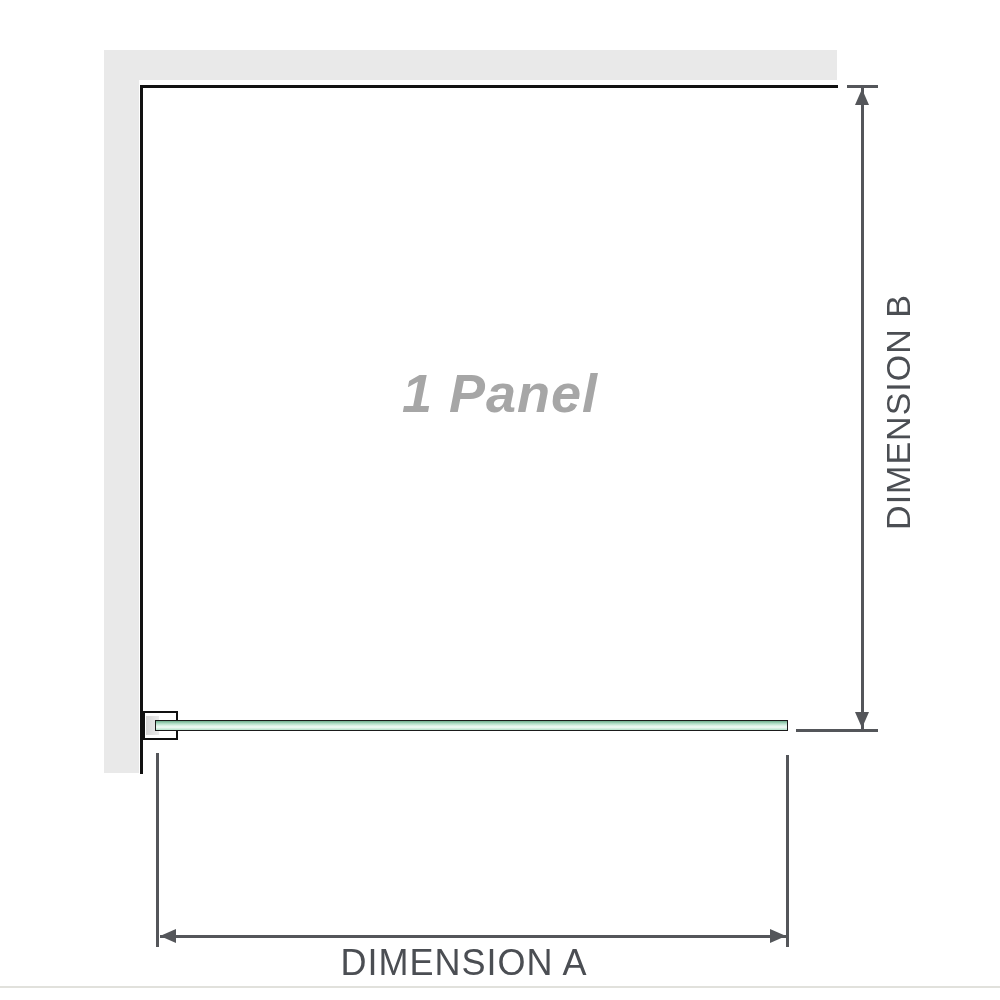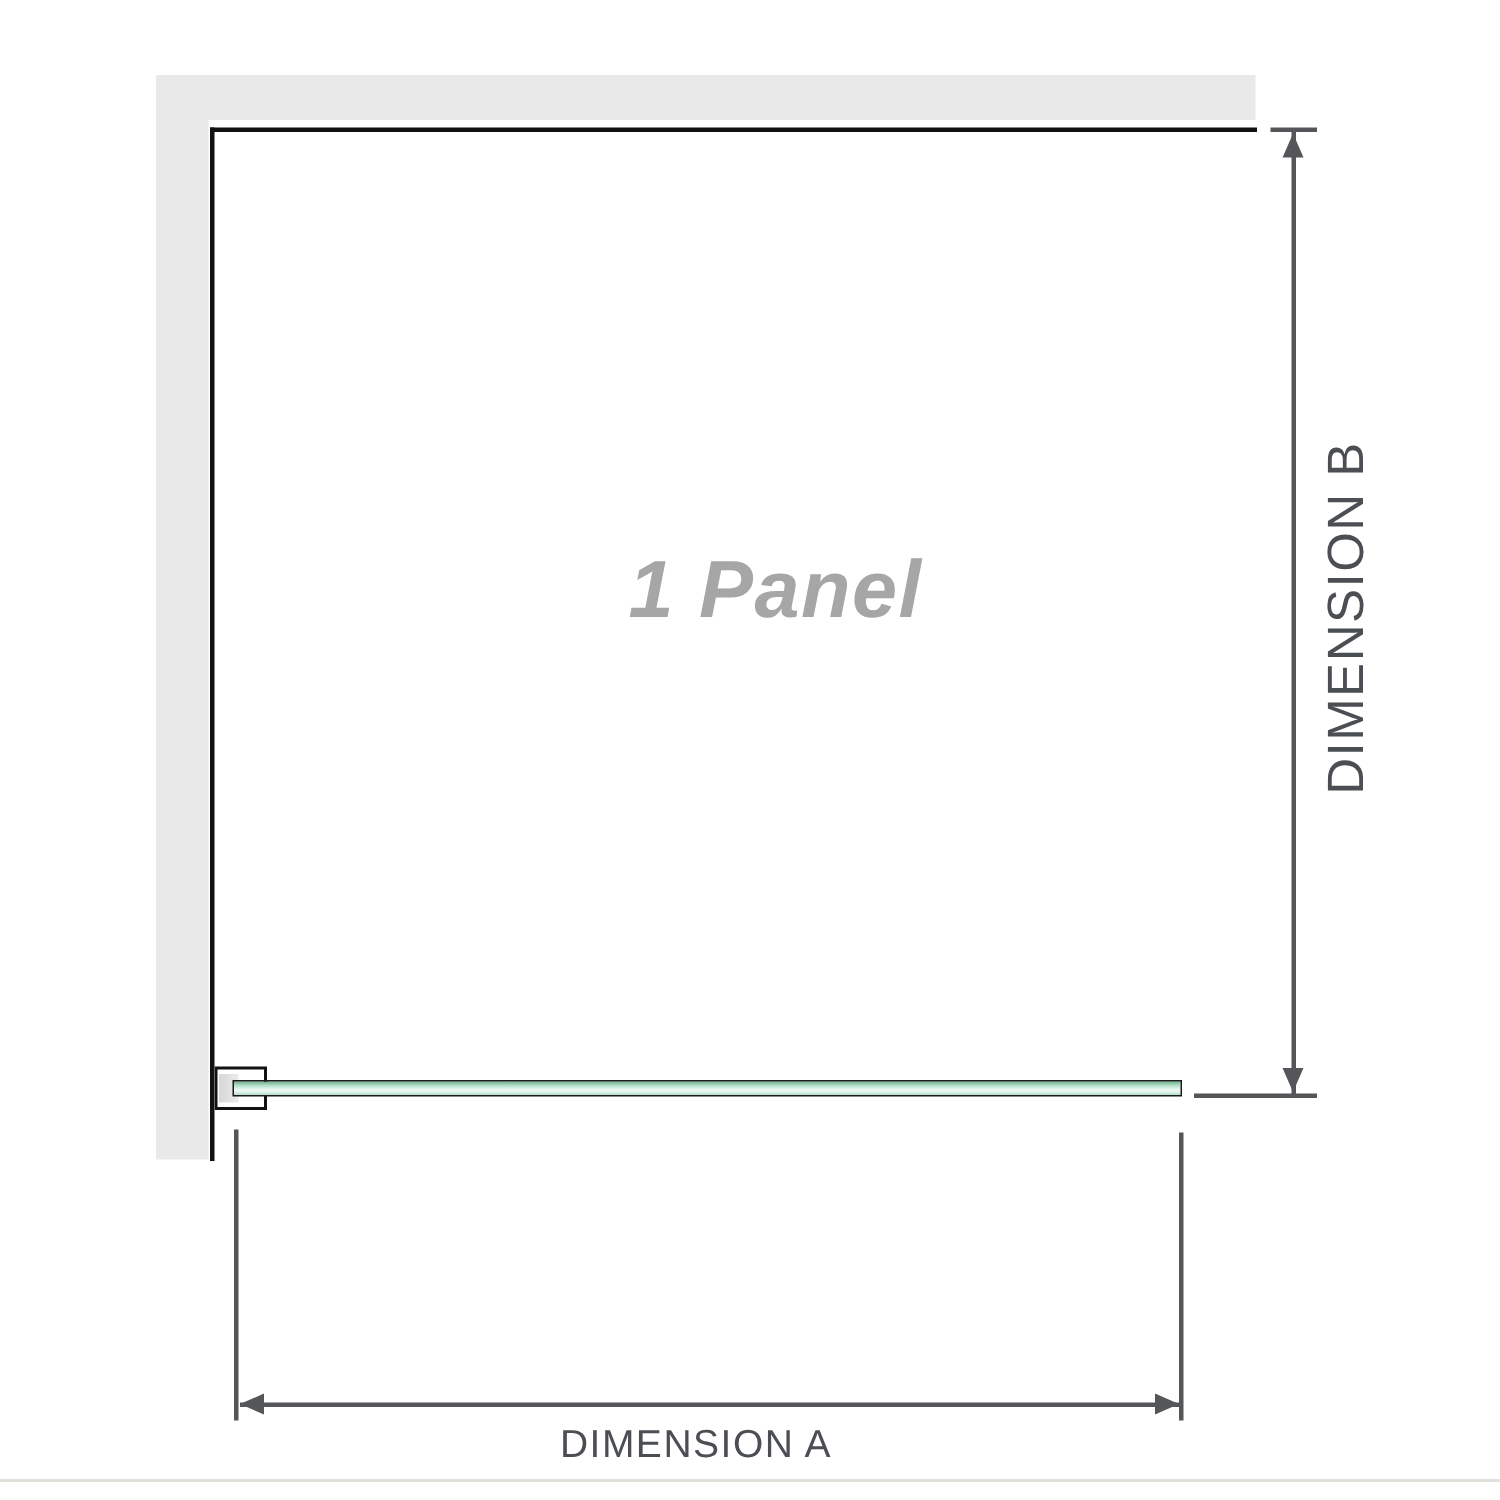--- a/index.html
+++ b/index.html
@@ -32,21 +32,21 @@
     left: 140px; top: 85px; width: 698px; height: 3px;
     background: var(--panel-outline, #111);
   }
   .panel-edge-left {
     left: 140px; top: 85px; width: 3px; height: 689px;
     background: var(--panel-outline, #111);
   }
 
   
   .panel-label {
-    left: 367px; top: 362px; width: 300px;
+    left: 350px; top: 362px; width: 300px;
     text-align: center;
     font-size: 54px;
     font-style: italic;
     font-weight: 700;
     letter-spacing: 1px;
     color: var(--panel-text, #a6a6a6);
   }
 
   
   .glass-panel {
@@ -116,21 +116,21 @@
   .arrow-right {
     left: 770px; top: 929px; width: 0; height: 0;
     border-top: 7px solid transparent;
     border-bottom: 7px solid transparent;
     border-left: 16px solid var(--dim-line, #54565a);
   }
   .dim-a-label {
     left: 464px; top: 963px;
     transform: translate(-50%, -50%);
     white-space: nowrap;
-    font-size: 26px;
+    font-size: 36px;
     letter-spacing: 1px;
     color: var(--dim-text, #4b4e53);
   }
 
   
   .footer-line {
     left: 0; top: 986px; width: 1000px; height: 2px;
     background: var(--footer-line, #e1e1dc);
   }
 </style>

